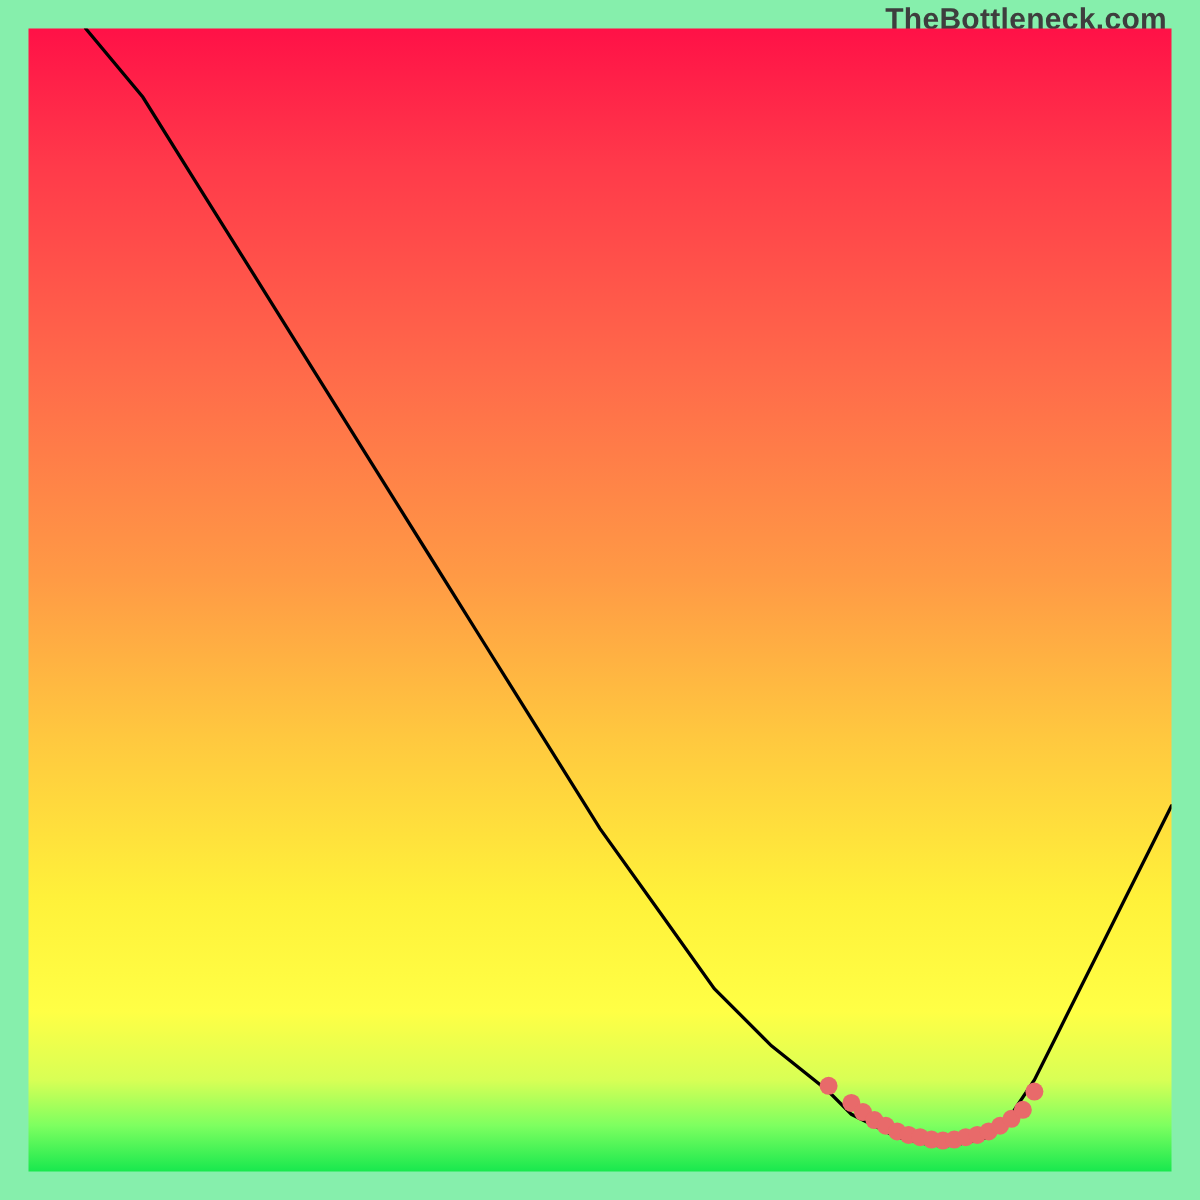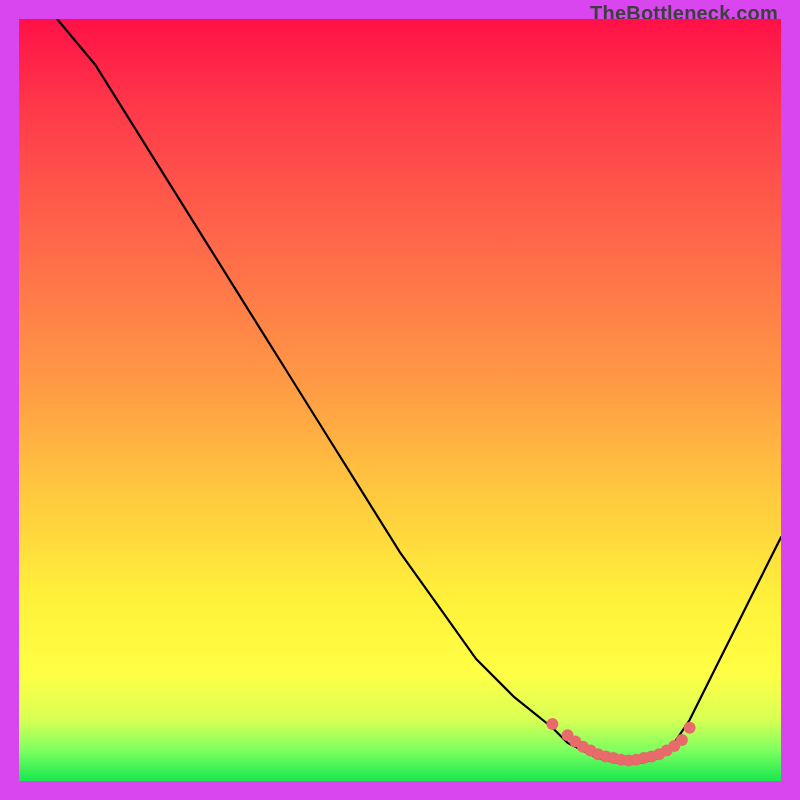--- a/index.html
+++ b/index.html
@@ -3,21 +3,21 @@
 <meta charset="utf-8">
 <style>
   * { margin: 0; padding: 0; box-sizing: border-box; }
   html, body { width: 800px; height: 800px; overflow: hidden; }
   body { background: #000; font-family: Arial, sans-serif; }
 
   .frame {
     position: absolute;
     left: 0; top: 0;
     width: 800px; height: 800px;
-    background: #d946ef;
+    background: #86efac;
   }
 
   .plot {
     position: absolute;
     left: 19px;
     top: 19px;
     width: 762px;
     height: 762px;
     
     background: linear-gradient(

